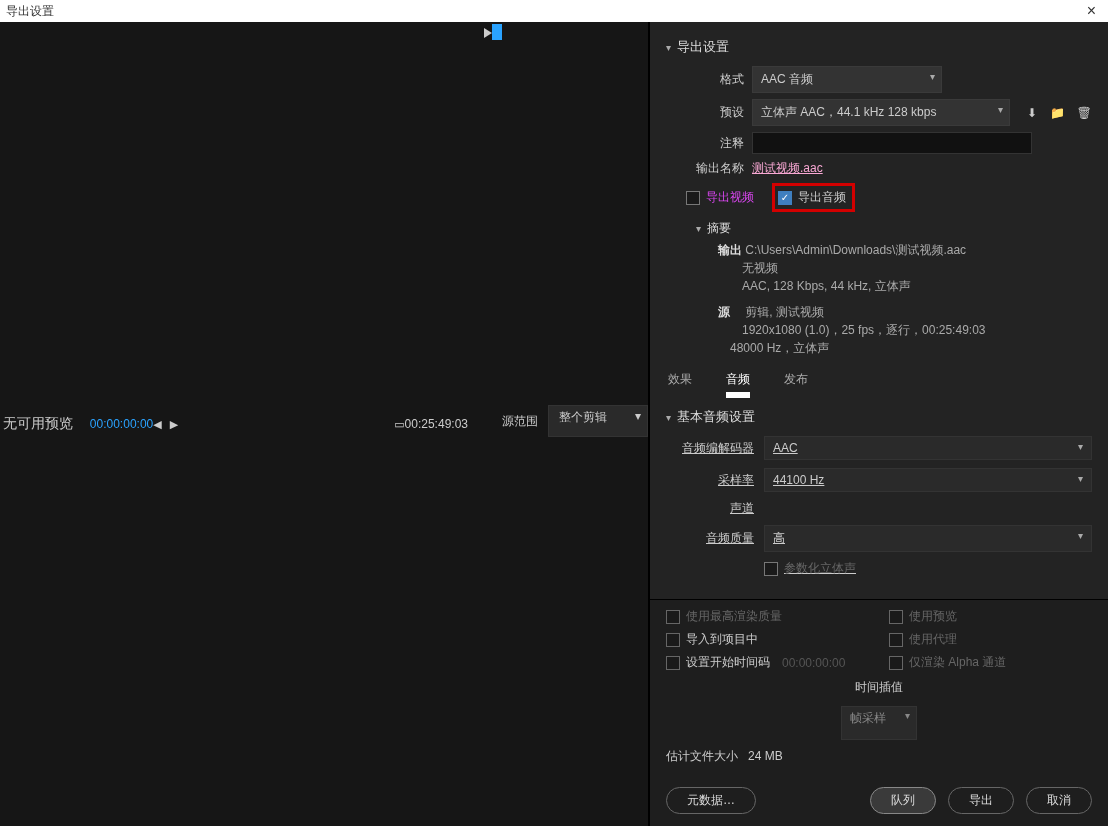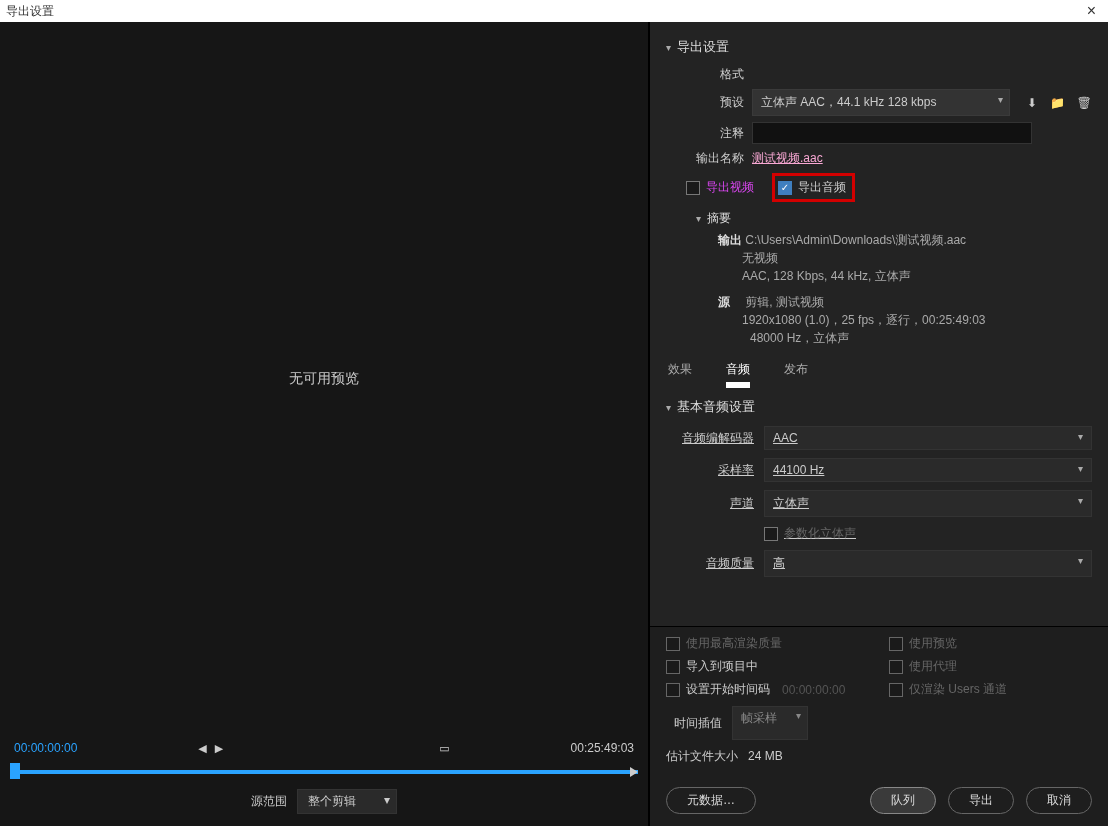--- a/index.html
+++ b/index.html
@@ -1,33 +1,33 @@
 <!DOCTYPE html>
 <html><head>
 <meta charset="utf-8">
 <style>
 * { margin:0; padding:0; box-sizing:border-box; font-family:"Microsoft YaHei",sans-serif; }
 body { width:1108px; height:826px; background:#fff; overflow:hidden; }
 .window { width:1108px; height:826px; background:#fff; display:flex; flex-direction:column; }
 .titlebar { height:22px; background:#fff; display:flex; align-items:center; justify-content:space-between; padding:0 6px; font-size:12px; color:#333; }
 .close-x { font-size:16px; cursor:pointer; padding:0 6px; }
 .body { flex:1; display:flex; background:#1a1a1a; }
-.left { width:650px; background:#161616; display:flex; flex-direction:column; border-right:2px solid #000; }
+.left { width:650px; background:#161616; display:flex; flex-direction:row; border-right:2px solid #000; }
 .preview { flex:1; display:flex; align-items:center; justify-content:center; color:#ccc; font-size:14px; }
 .timeline-row { padding:6px 14px; display:flex; align-items:center; justify-content:space-between; color:#4ba3ff; font-size:12px; }
 .tc-left { color:#2aa3ff; }
 .tc-right { color:#ccc; }
 .tl-mid { display:flex; gap:8px; align-items:center; }
 .tl-icon { color:#ccc; font-size:11px; }
 .slider { height:22px; position:relative; margin:0 10px; }
 .track { position:absolute; left:0; right:0; top:9px; height:4px; background:#2aa3ff; }
 .slider .head { position:absolute; left:0; top:2px; width:10px; height:16px; background:#2aa3ff; }
 .slider .end { position:absolute; right:0; top:6px; width:0; height:0; border-top:5px solid transparent; border-bottom:5px solid transparent; border-left:8px solid #ccc; }
 .source-row { padding:6px 0 12px 0; display:flex; align-items:center; justify-content:center; gap:10px; color:#ccc; font-size:12px; }
-.src-select { background:#2a2a2a; color:#ccc; padding:3px 40px 3px 10px; border:1px solid #333; font-size:12px; position:relative; }
+.src-select { background:#2a2a2a; color:#ccc; padding:3px 40px 10px 10px; border:1px solid #333; font-size:12px; position:relative; }
 .src-select::after { content:"▾"; position:absolute; right:6px; }
 .right { flex:1; background:#232323; display:flex; flex-direction:column; color:#ccc; font-size:12px; overflow:hidden; }
 .rpanel { flex:1; overflow-y:auto; padding:10px 16px 0 16px; }
 .sect-h { display:flex; align-items:center; gap:6px; color:#ddd; font-size:13px; margin:6px 0 10px 0; }
 .chev { font-size:10px; color:#aaa; }
 .row { display:flex; align-items:center; margin:6px 0; gap:8px; }
 .row .lbl { width:58px; text-align:right; color:#ccc; }
 .sel { flex:1; background:#333; border:1px solid #3a3a3a; padding:4px 8px; color:#ccc; position:relative; max-width:190px; }
 .sel::after { content:"▾"; position:absolute; right:6px; color:#aaa; font-size:10px; }
 .wide { max-width:280px; }
@@ -49,21 +49,21 @@
 .audio-sect { margin-top:4px; }
 .arow { display:flex; align-items:center; margin:8px 0; gap:10px;text-decoration:underline; }
 .arow .albl { width:88px; text-align:right; color:#ccc; }
 .asel { flex:1; background:#2a2a2a; border:1px solid #333; padding:4px 8px; position:relative; color:#ccc; }
 .asel::after { content:"▾"; position:absolute; right:8px; color:#aaa; font-size:10px; }
 .bottom-opts { border-top:1px solid #000; padding:8px 16px; background:#1e1e1e; }
 .opt-grid { display:grid; grid-template-columns:1fr 1fr; gap:6px 20px; }
 .disabled { color:#666; }
 .opt-grid .chk-row .chk { border-color:#666; }
 .tc-dim { color:#555; margin-left:6px; }
-.interp { display:flex; align-items:center; gap:10px; margin:8px 8px; }
+.interp { display:flex; align-items:center; gap:10px; margin:8px 14px;flex-direction:column; }
 .interp .sel2 { background:#2a2a2a; border:1px solid #333; padding:3px 30px 12px 8px; color:#888; position:relative; }
 .interp .sel2::after { content:"▾"; position:absolute; right:6px; font-size:10px; }
 .est { margin:6px 0; color:#ccc; }
 .btns { display:flex; gap:12px; padding:8px 16px 12px 16px; justify-content:flex-start; background:#1e1e1e; }
 .btn { border:1px solid #666; background:transparent; color:#ddd; padding:4px 20px; border-radius:14px; font-size:12px; cursor:pointer;text-align:right; }
 .btn.primary { border-color:#888; background:#3a3a3a; }
 </style>
 </head>
 <body>
 
@@ -102,20 +102,21 @@
 
     <div class="right">
       <div class="rpanel">
         <div class="sect-h">
           <span class="chev">▾</span>
           <span>导出设置</span>
         </div>
         <div style="padding-left:20px">
           <div class="row">
             <span class="lbl">格式</span>
+            <div class="sel"><span>AAC 音频</span></div>
           </div>
           <div class="row">
             <span class="lbl">预设</span>
             <div class="sel wide"><span>立体声 AAC，44.1 kHz 128 kbps</span></div>
             <div class="ico-row">
               <span class="ico">⬇</span>
               <span class="ico">📁</span>
               <span class="ico">🗑</span>
             </div>
           </div>
@@ -146,21 +147,21 @@
             <div class="sv">
               <span class="bold">输出</span>
               <span>C:\Users\Admin\Downloads\测试视频.aac</span><br>
               <span style="margin-left:24px">无视频</span><br>
               <span style="margin-left:24px">AAC, 128 Kbps, 44 kHz, 立体声</span>
             </div>
             <div class="sv" style="margin-top:8px">
               <span class="bold">源</span>
               <span>剪辑, 测试视频</span><br>
               <span style="margin-left:24px">1920x1080 (1.0)，25 fps，逐行，00:25:49:03</span><br>
-              <span style="margin-left:32px">48000 Hz，立体声</span>
+              <span style="margin-left:12px">48000 Hz，立体声</span>
             </div>
           </div>
         </div>
 
         <div class="tabs">
           <span class="tab">效果</span>
           <span class="tab active">音频</span>
           <span class="tab">发布</span>
         </div>
 
@@ -172,33 +173,32 @@
           <div class="arow">
             <span class="albl">音频编解码器</span>
             <div class="asel"><span>AAC</span></div>
           </div>
           <div class="arow">
             <span class="albl">采样率</span>
             <div class="asel"><span>44100 Hz</span></div>
           </div>
           <div class="arow">
             <span class="albl">声道</span>
-            <div class="asel"><span>立体声</span></div>
+          </div>
+          <div class="arow">
+            <span class="albl">音频质量</span>
+            <div class="asel"><span>高</span></div>
           </div>
           <div class="arow">
             <span class="albl"></span>
             <div class="chk-row disabled">
               <span class="chk"></span>
               <span>参数化立体声</span>
             </div>
           </div>
-          <div class="arow">
-            <span class="albl">音频质量</span>
-            <div class="asel"><span>高</span></div>
-          </div>
         </div>
       </div>
 
       <div class="bottom-opts">
         <div class="opt-grid">
           <div class="chk-row disabled">
               <span class="chk"></span>
               <span>使用最高渲染质量</span>
             </div>
           <div class="chk-row disabled">
@@ -213,21 +213,21 @@
               <span class="chk"></span>
               <span>使用代理</span>
             </div>
           <div class="chk-row">
               <span class="chk"></span>
               <span>设置开始时间码</span>
               <span class="tc-dim">00:00:00:00</span>
             </div>
           <div class="chk-row disabled">
               <span class="chk"></span>
-              <span>仅渲染 Users 通道</span>
+              <span>仅渲染 Alpha 通道</span>
             </div>
         </div>
         <div class="interp">
           <span>时间插值</span>
           <div class="sel2"><span>帧采样</span></div>
         </div>
         <div class="est">
           <span>估计文件大小</span>&nbsp;&nbsp;
           <span>24 MB</span>
         </div>

